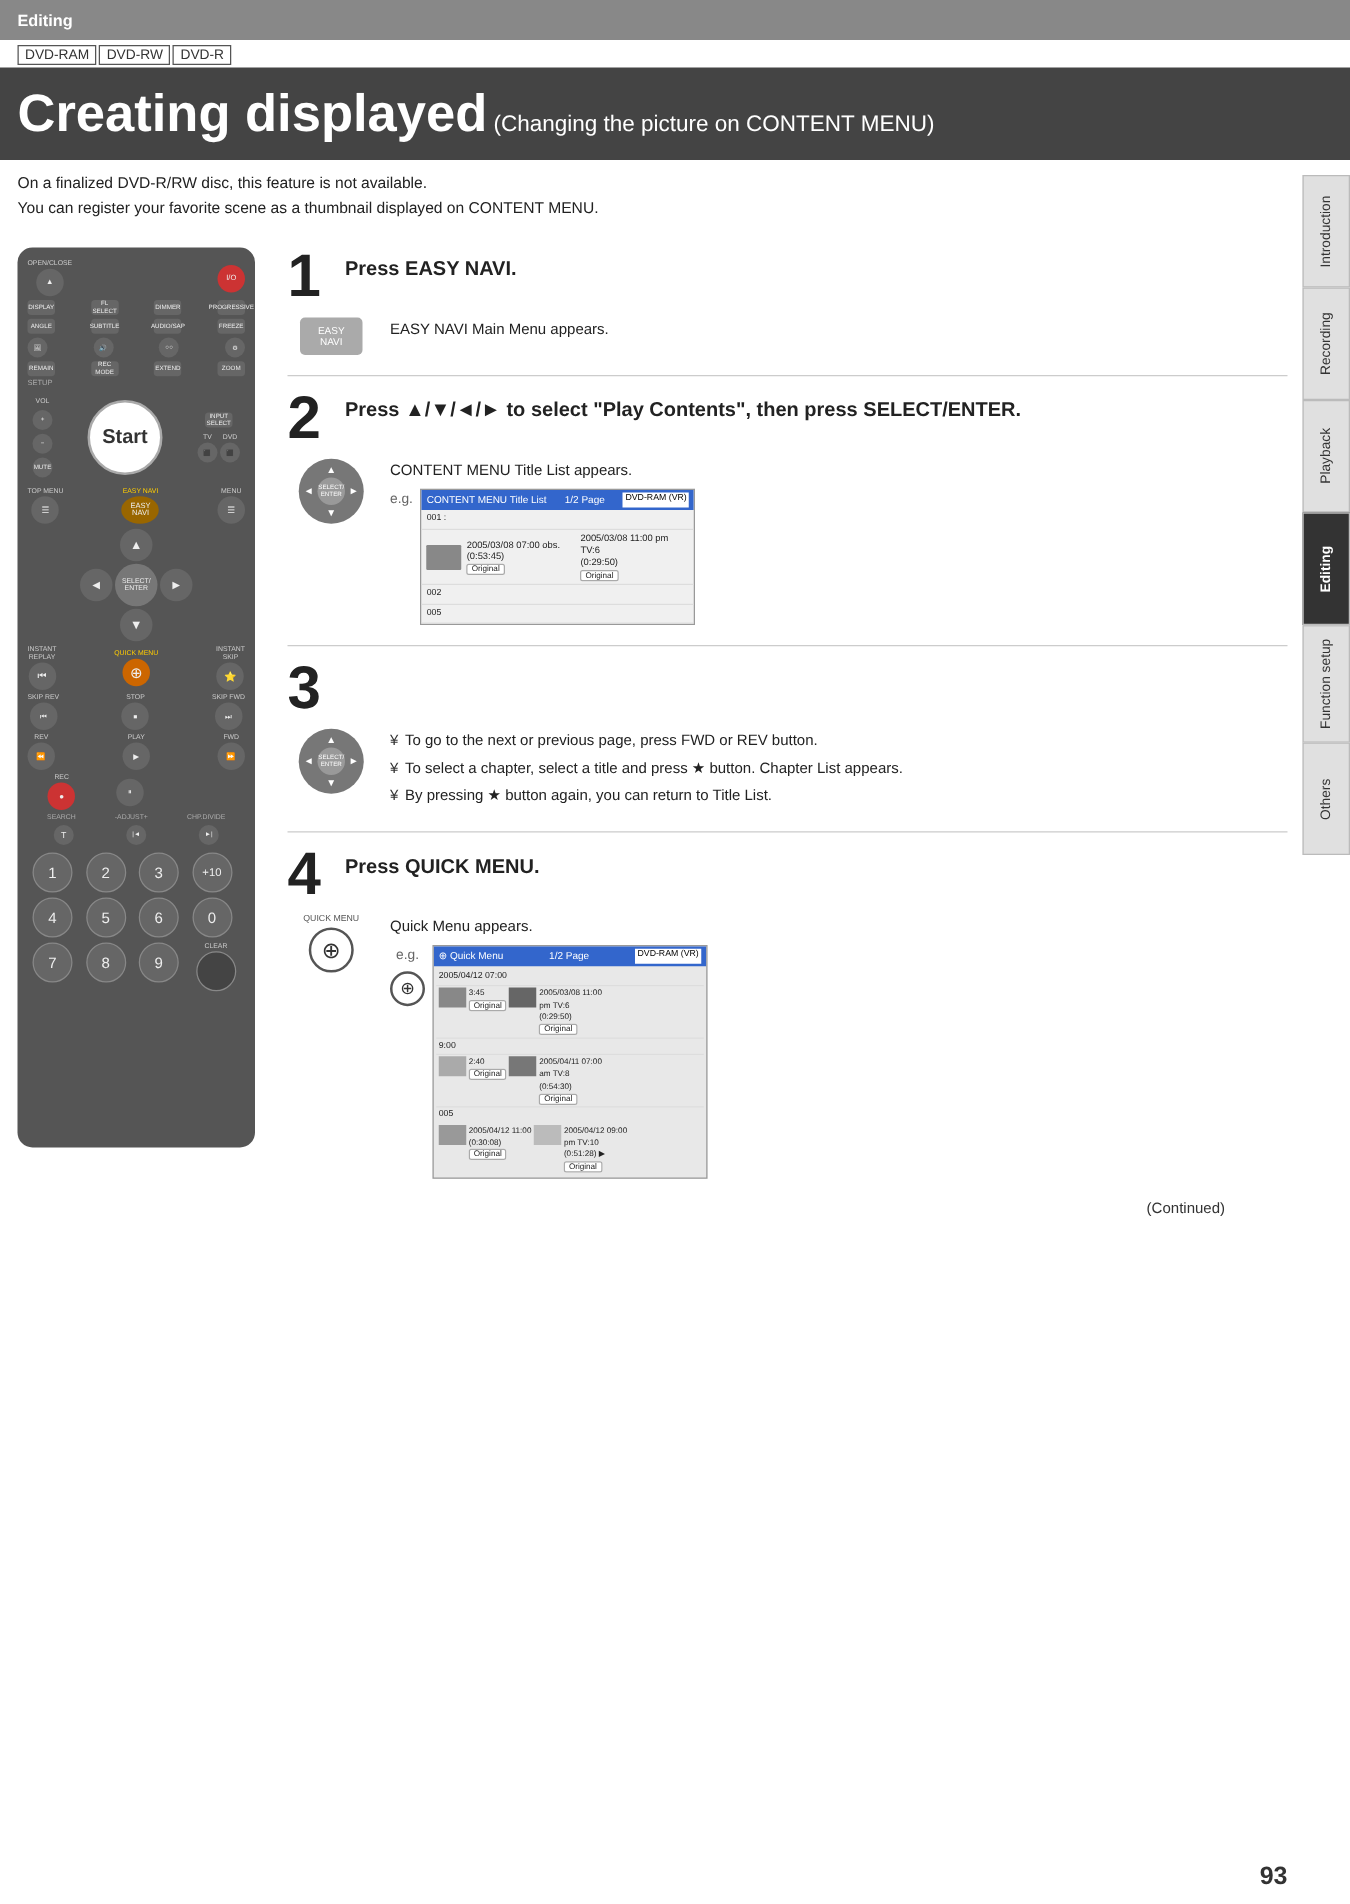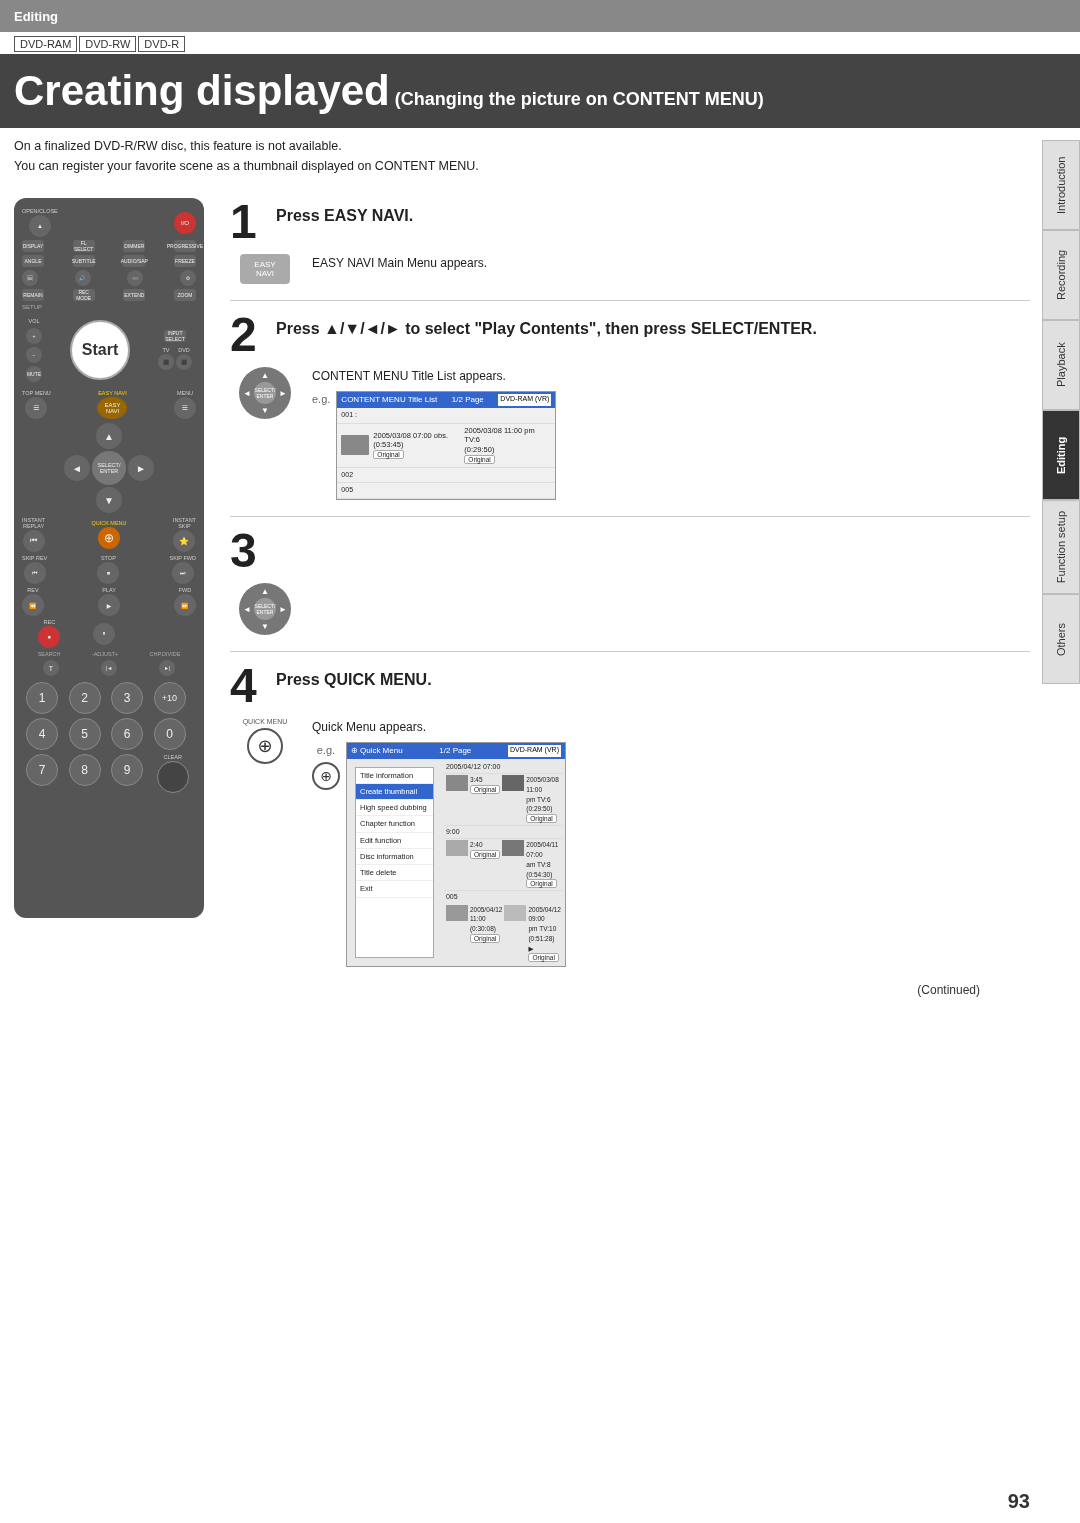--- a/index.html
+++ b/index.html
@@ -81,21 +81,21 @@
       padding: 14px 14px 14px 14px;
       color: #fff;
     }
     .main-title h1 {
       font-size: 42px;
       font-weight: bold;
       line-height: 1.1;
     }
     .main-title h1 span.subtitle {
       font-size: 18px;
-      font-weight: bold;
+      font-weight: normal;
     }
 
     
     .content-area {
       padding: 12px 50px 12px 14px;
       display: flex;
       gap: 16px;
     }
 
     
@@ -651,20 +651,27 @@
       <div class="step-body">
         <div class="step-icon-area">
           <div style="position:relative;width:52px;height:52px;background:#777;border-radius:50%;margin:0 auto;">
             <div style="position:absolute;top:4px;left:50%;transform:translateX(-50%);color:#fff;font-size:8px;">▲</div>
             <div style="position:absolute;bottom:4px;left:50%;transform:translateX(-50%);color:#fff;font-size:8px;">▼</div>
             <div style="position:absolute;left:4px;top:50%;transform:translateY(-50%);color:#fff;font-size:8px;">◄</div>
             <div style="position:absolute;right:4px;top:50%;transform:translateY(-50%);color:#fff;font-size:8px;">►</div>
             <div style="position:absolute;top:50%;left:50%;transform:translate(-50%,-50%);background:#999;border-radius:50%;width:22px;height:22px;display:flex;align-items:center;justify-content:center;font-size:5px;color:#fff;text-align:center;">SELECT/<br>ENTER</div>
           </div>
         </div>
+        <div class="step-desc">
+          <ul class="bullet-list">
+            <li>To go to the next or previous page, press FWD or REV button.</li>
+            <li>To select a chapter, select a title and press ★ button. Chapter List appears.</li>
+            <li>By pressing ★ button again, you can return to Title List.</li>
+          </ul>
+        </div>
       </div>
     </div>
 
     <hr class="step-divider">
 
     <div class="step-section">
       <div class="step-header">
         <span class="step-number">4</span>
         <div class="step-title">Press QUICK MENU.</div>
       </div>
@@ -683,30 +690,20 @@
               <div style="width:28px;height:28px;border-radius:50%;background:#fff;border:2px solid #555;display:flex;align-items:center;justify-content:center;font-size:14px;color:#333;">⊕</div>
             </div>
 
             <div class="quick-menu-screen">
               <div class="qm-header">
                 <span>⊕ Quick Menu</span>
                 <span>1/2 Page</span>
                 <span style="background:#fff;color:#000;padding:0 2px;font-size:7px;">DVD-RAM (VR)</span>
               </div>
               <div style="display:flex;gap:4px;padding:2px;">
-                <div class="qm-menu">
-                  <div class="qm-menu-item">Title information</div>
-                  <div class="qm-menu-item selected">Create thumbnail</div>
-                  <div class="qm-menu-item">High speed dubbing</div>
-                  <div class="qm-menu-item">Chapter function</div>
-                  <div class="qm-menu-item">Edit function</div>
-                  <div class="qm-menu-item">Disc information</div>
-                  <div class="qm-menu-item">Title delete</div>
-                  <div class="qm-menu-item">Exit</div>
-                </div>
                 <div style="flex:1;">
 
                   <div style="font-size:7px;border-bottom:1px solid #ddd;padding:1px 2px;">2005/04/12 07:00</div>
                   <div style="display:flex;gap:2px;border-bottom:1px solid #ddd;padding:1px 2px;">
                     <div style="width:22px;height:16px;background:#888;flex-shrink:0;"></div>
                     <div style="font-size:6.5px;">
                       <div>3:45</div>
                       <div><span class="original-badge">Original</span></div>
                     </div>
                     <div style="width:22px;height:16px;background:#666;flex-shrink:0;"></div>

